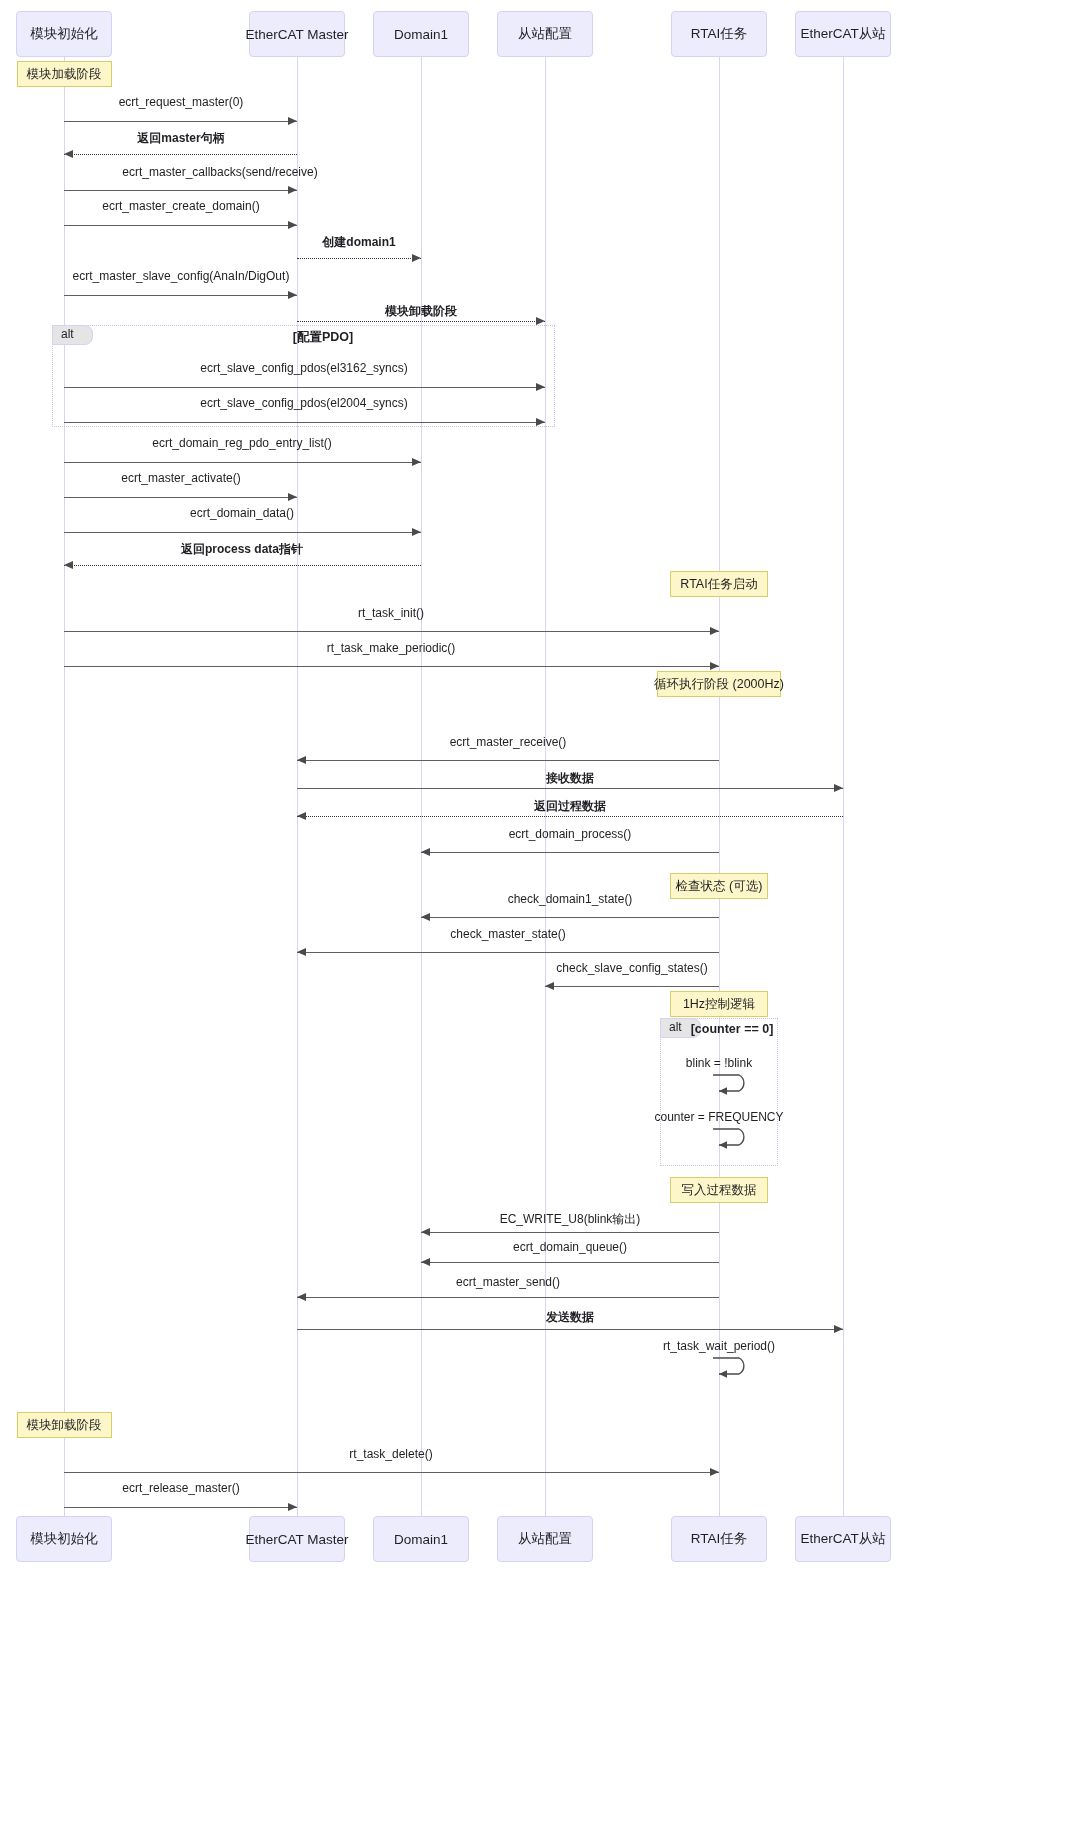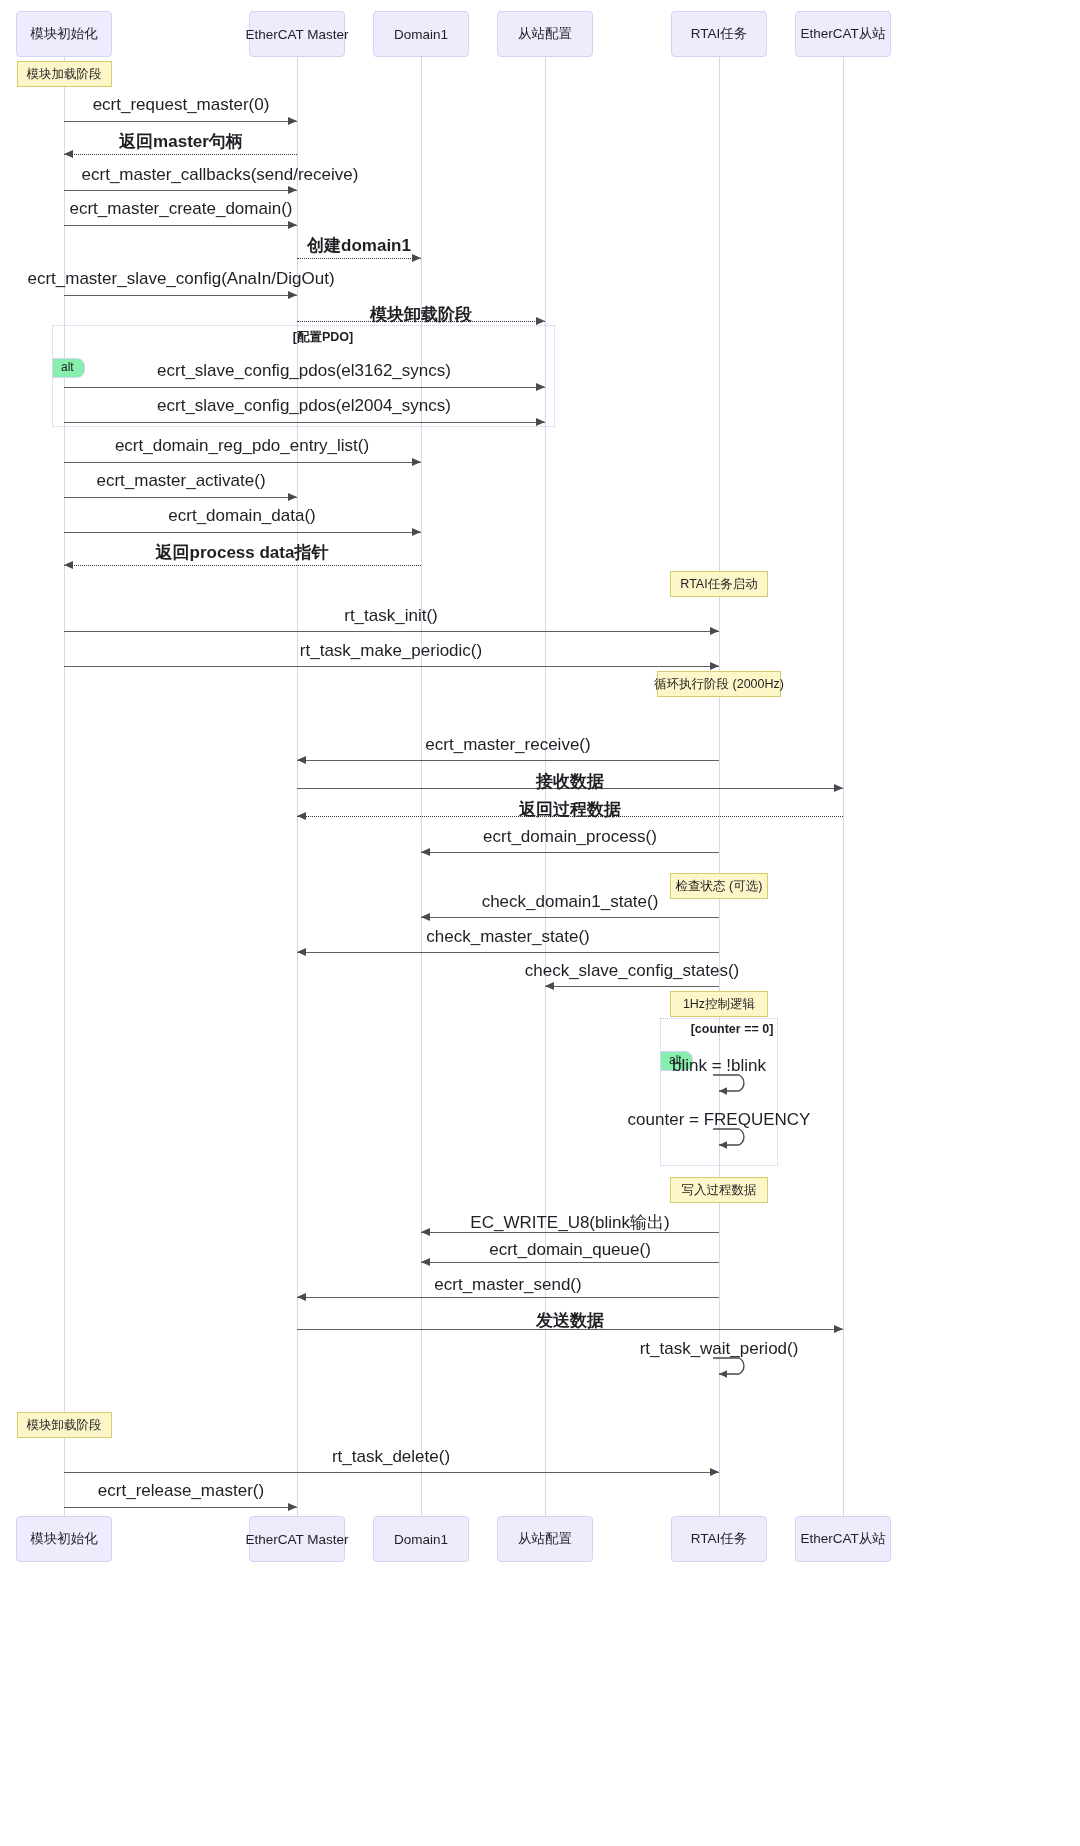--- a/index.html
+++ b/index.html
@@ -58,29 +58,28 @@
   .fragment{
     position:absolute;
     box-sizing:border-box;
     border:1px dotted #c9c6ec;
     background:transparent;
   }
   .fragment .tag{
     position:absolute;
     left:-1px;
     top:-1px;
-    background:#86efac;
+    background:#e5e5e5;
     border:1px solid #d5d3f4;
     border-radius:0 8px 8px 0;
     font-size:12px;
     color:#1f1f24;
-    padding:2px 10px 3px 8px;
+    padding:2px 18px 3px 8px;
     line-height:1.1;
     font-weight:400;
-    margin-top:33px;
   }
   .fragment .cond{
     position:absolute;
     top:3px;
     font-size:12.5px;
     color:#1f1f24;
     font-weight:700;
     white-space:nowrap;
     transform:translateX(-50%);
   }
@@ -96,21 +95,21 @@
   .arrowhead{
     position:absolute;
     width:0;height:0;
     border-top:4.5px solid transparent;
     border-bottom:4.5px solid transparent;
   }
   .arrowhead.right{border-left:9px solid #4a4a4d;}
   .arrowhead.left{border-right:9px solid #4a4a4d;}
   .msg-label{
     position:absolute;
-    font-size:17px;
+    font-size:12px;
     color:#1f1f24;
     white-space:nowrap;
     transform:translateX(-50%);
   }
   .msg-label.cjk{font-weight:700;}
   
   .selfmsg{position:absolute;}
   .selfmsg svg{display:block;overflow:visible;}
 </style>
 </head>

